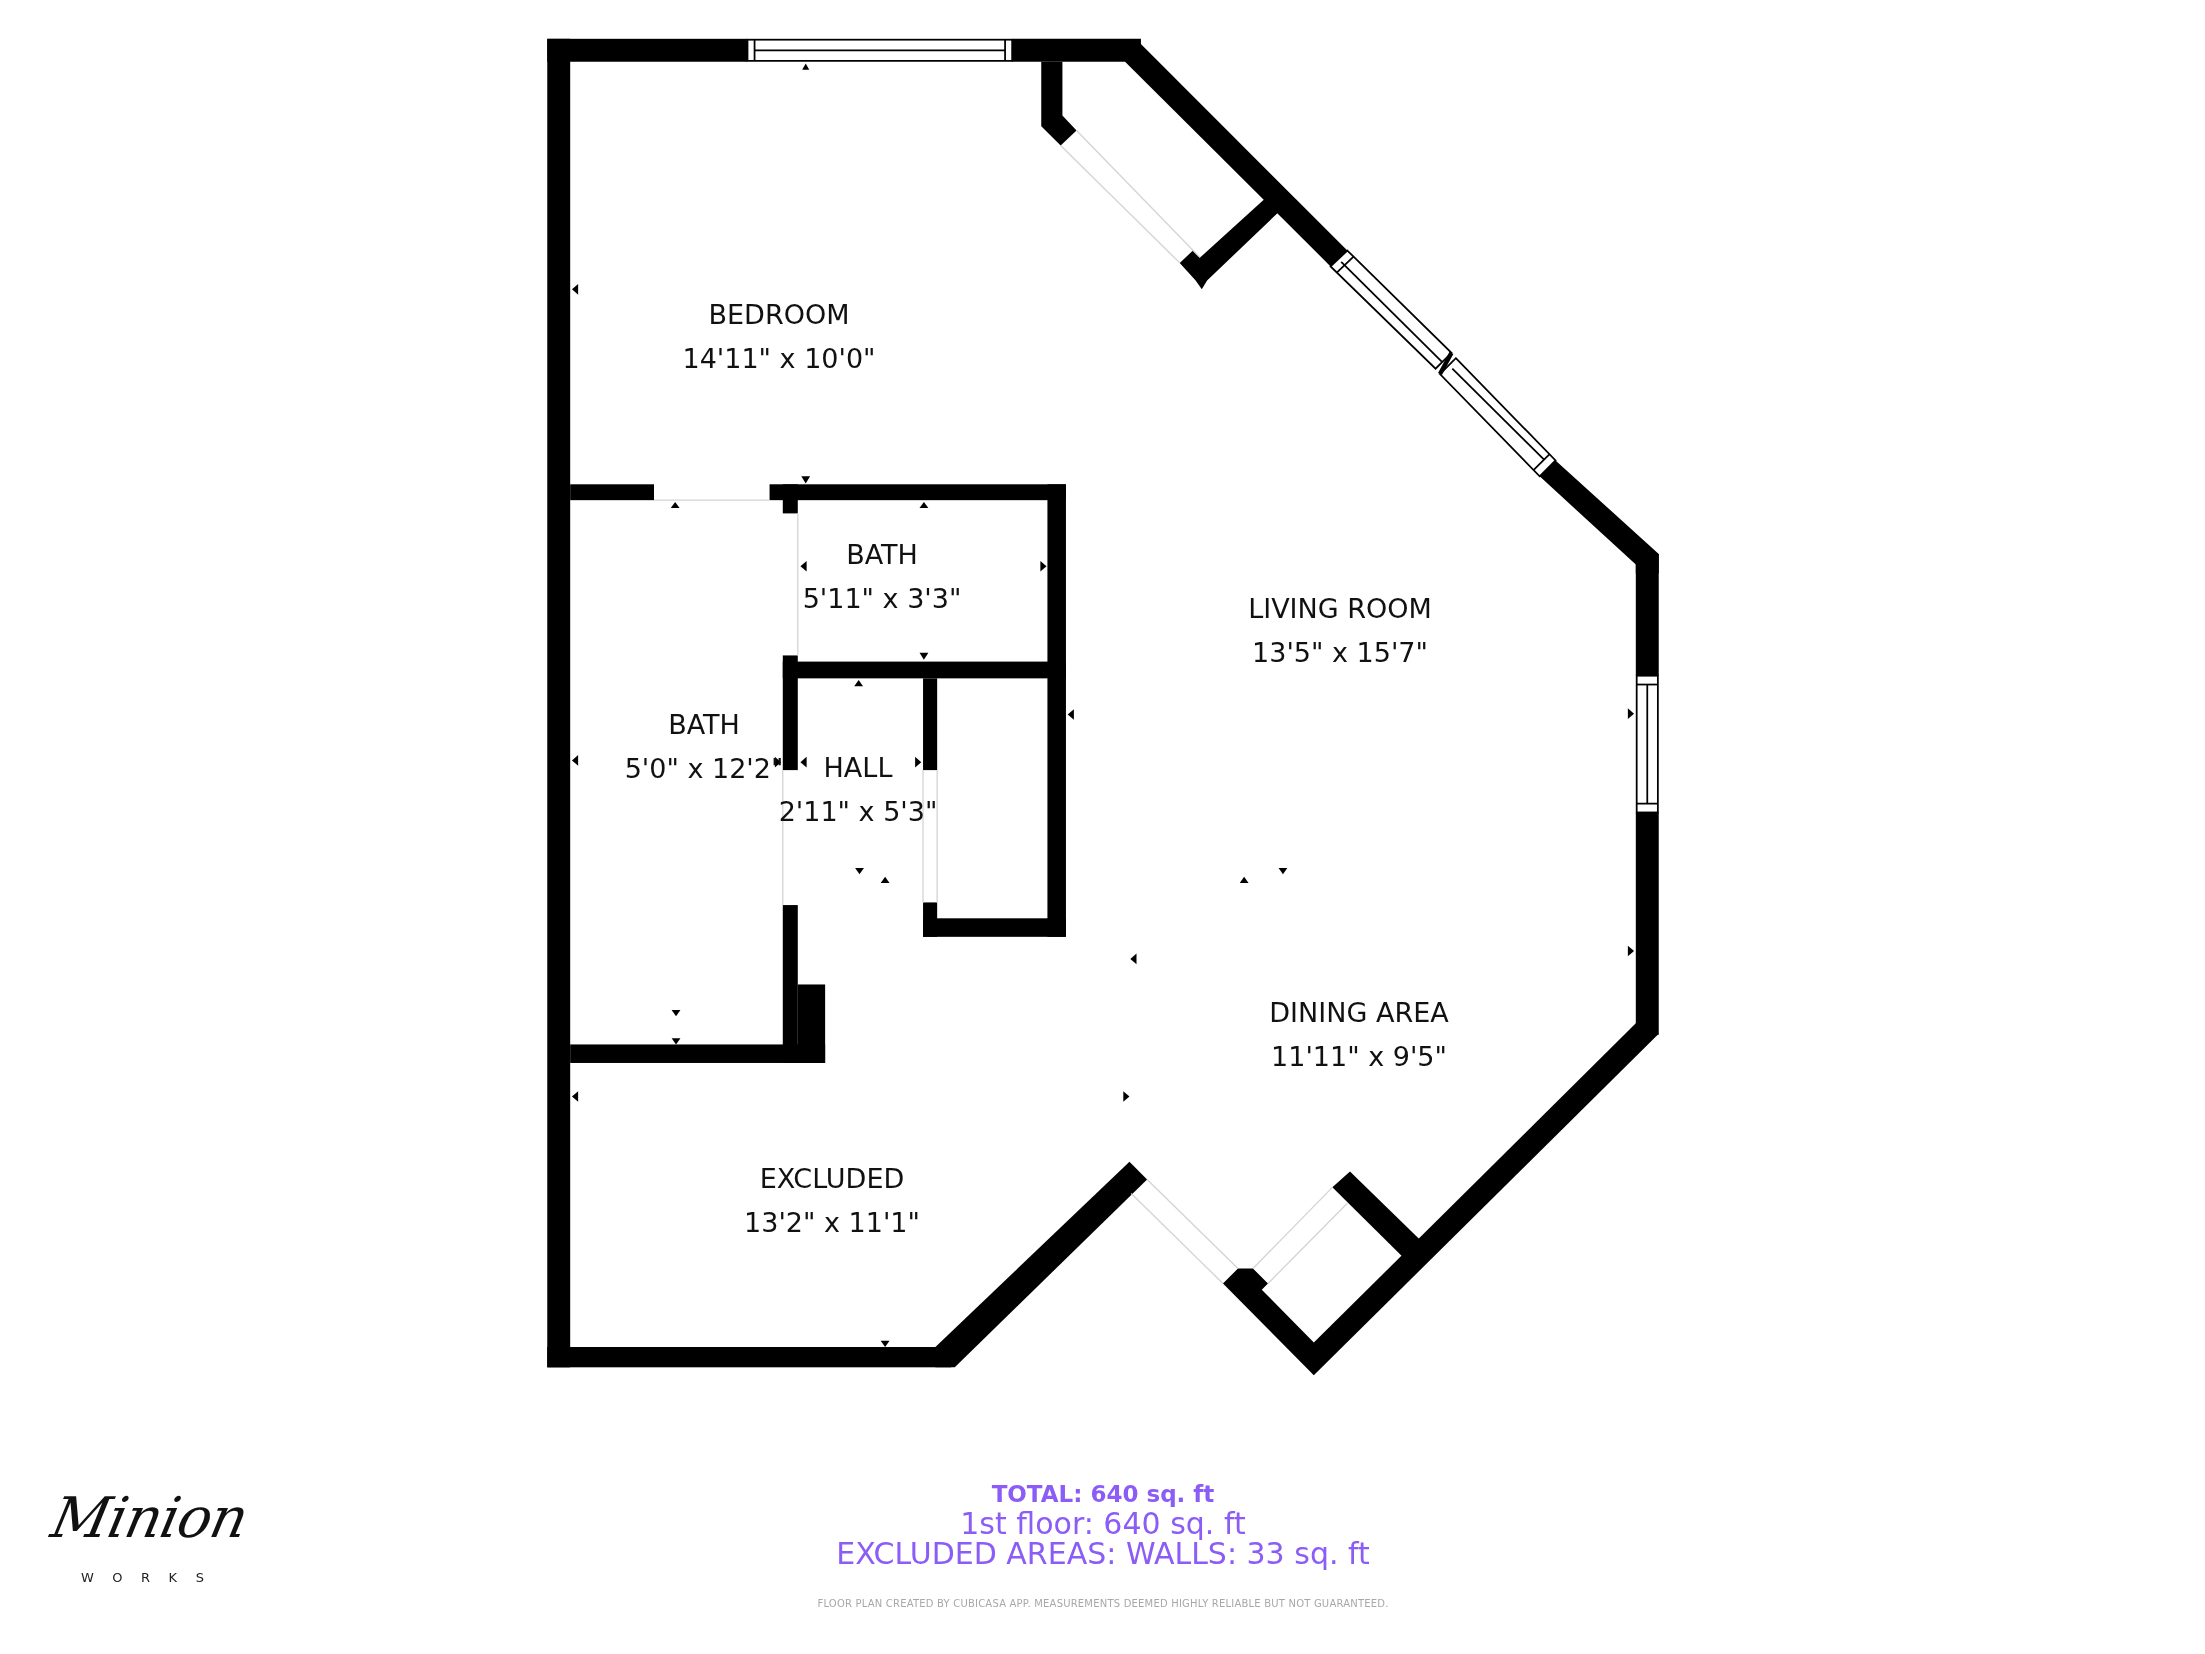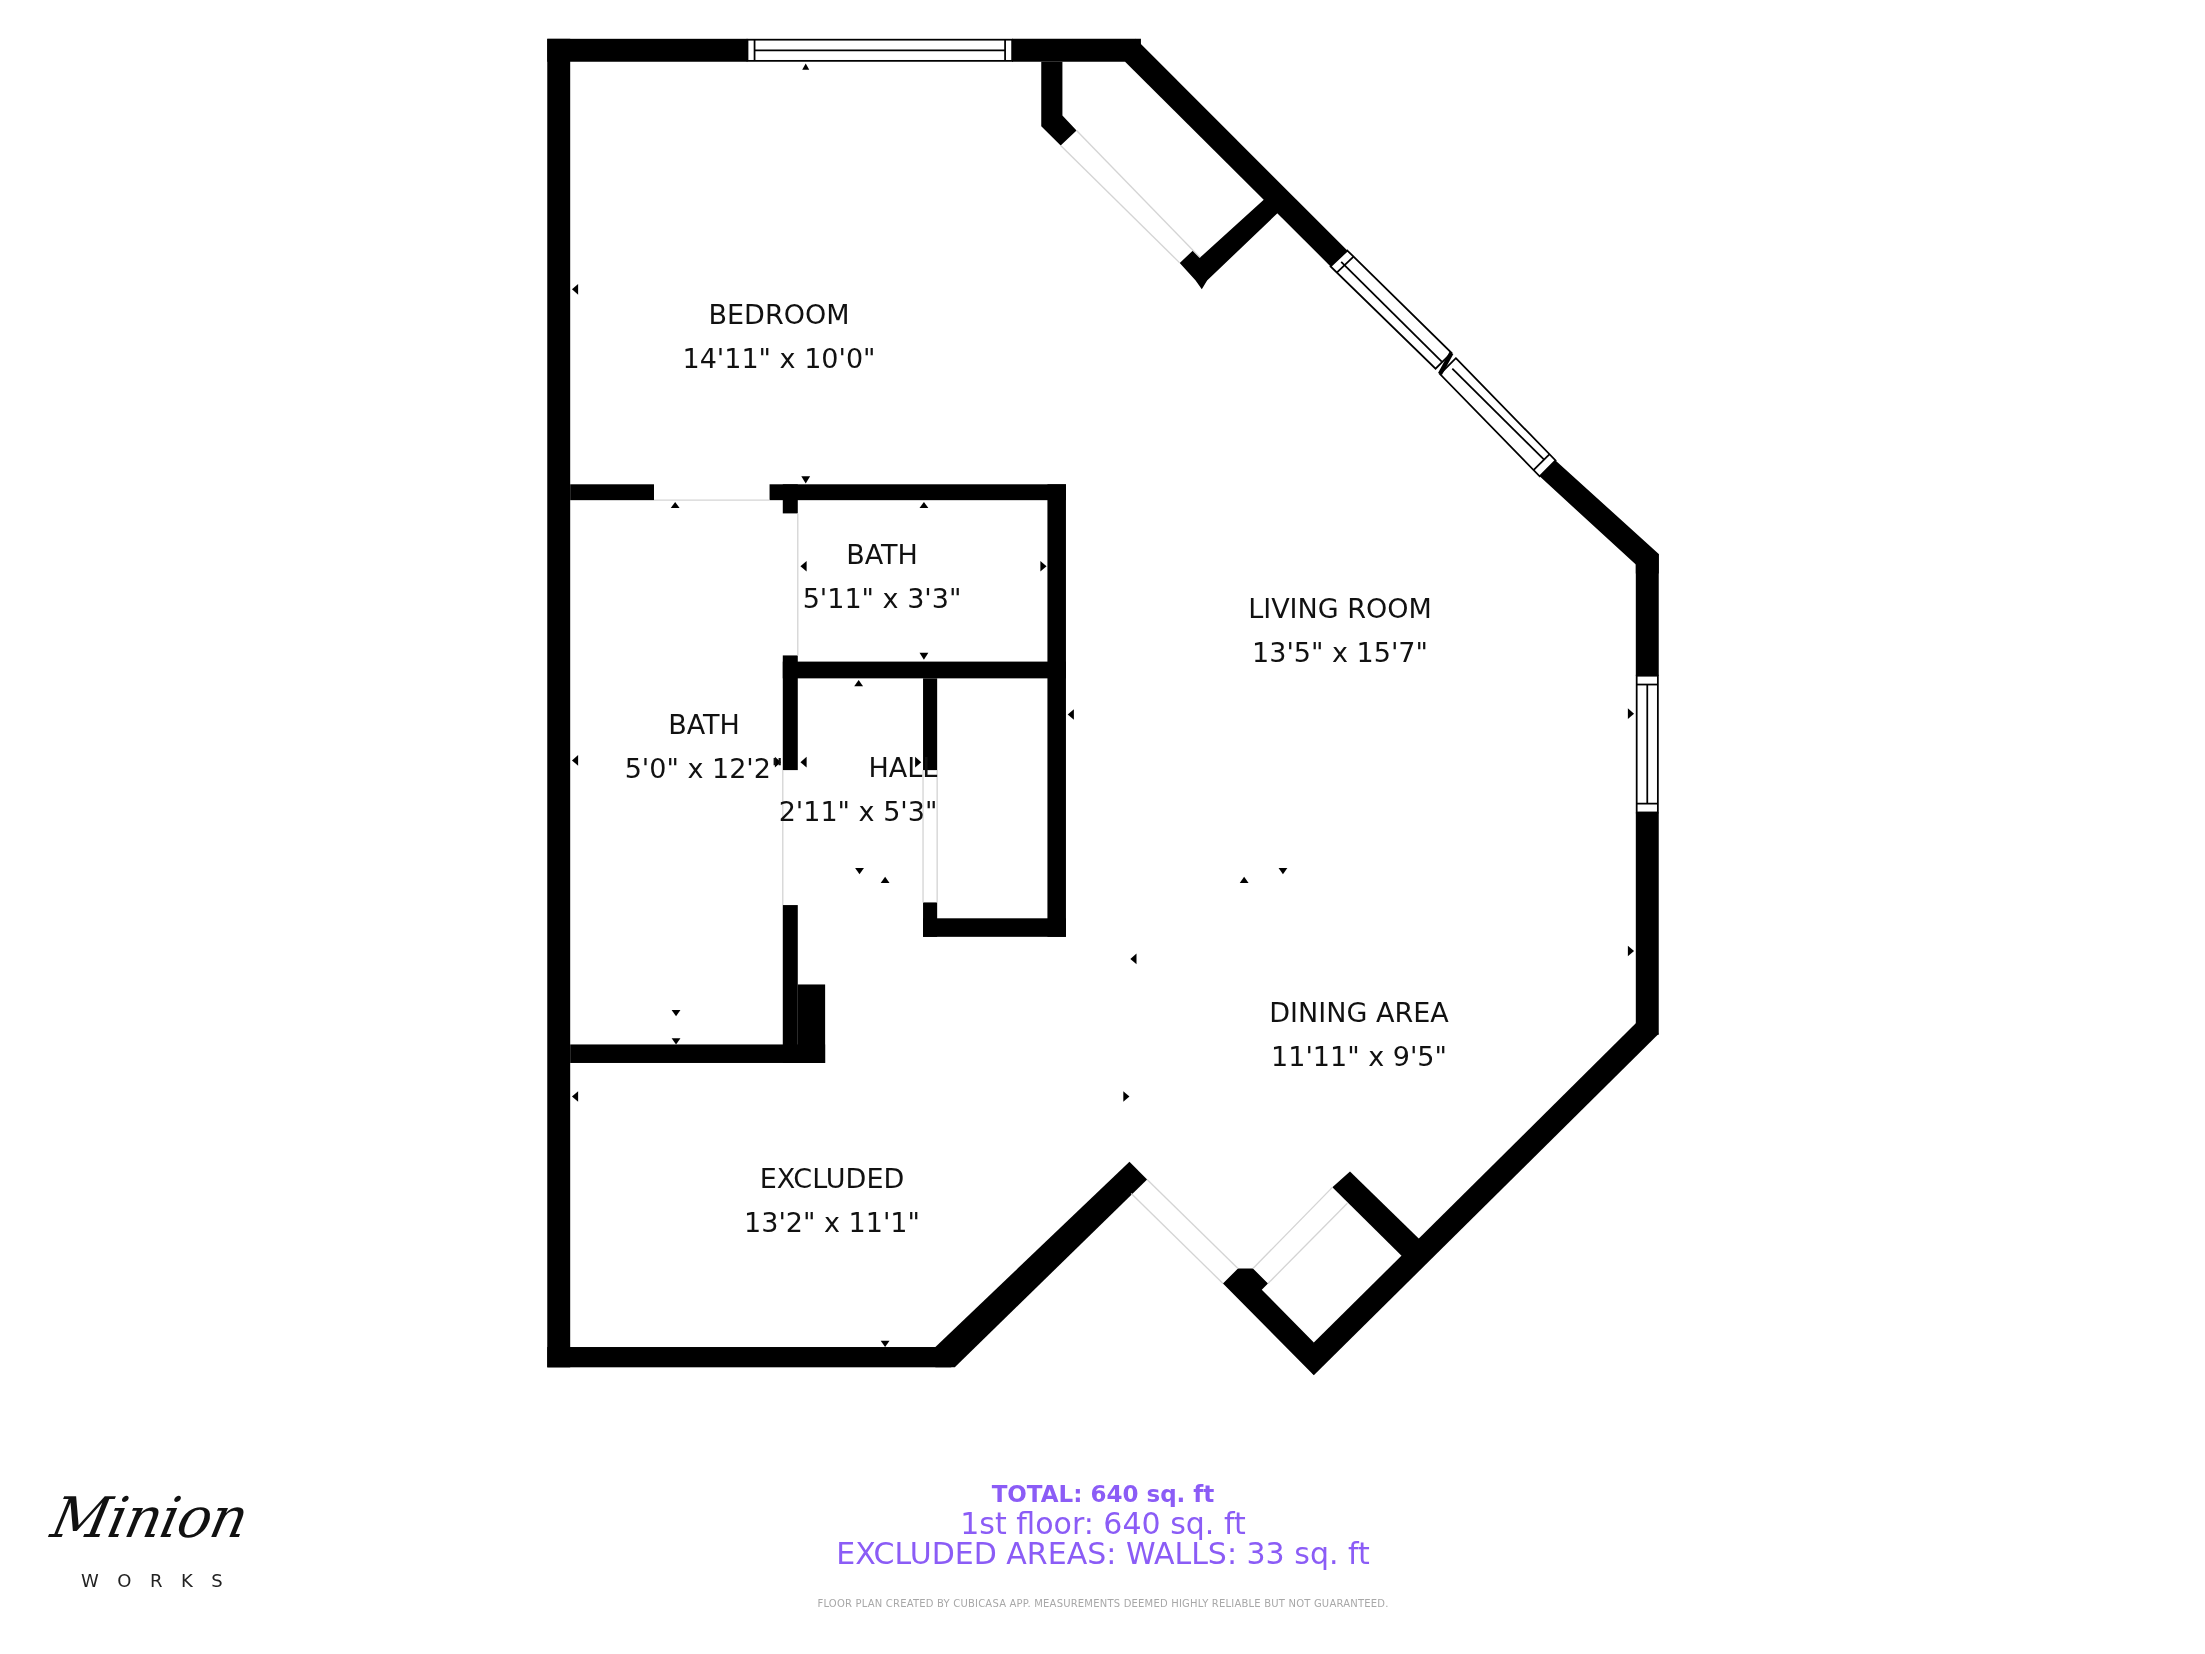--- a/index.html
+++ b/index.html
@@ -87,21 +87,21 @@
       line-height: 71px;
       color: #111111;
       letter-spacing: -0.9px;
       transform: skewX(-12deg);
     }
     .logo .works {
       position: absolute;
       left: 28px;
       top: 88px;
       font-family: "DejaVu Sans", sans-serif;
-      font-size: 18px;
+      font-size: 13px;
       letter-spacing: 18.5px;
       color: #222222;
     }
   </style>
 </head>
 <body>
 
 <svg class="plan" viewBox="0 0 2500 1875" xmlns="http://www.w3.org/2000/svg">
 
   <g fill="#000000">
@@ -243,21 +243,21 @@
 <div class="room-label" style="left:882px; top:533px;">
   <span class="name">BATH</span>
   <span class="dims">5'11" x 3'3"</span>
 </div>
 
 <div class="room-label" style="left:704px; top:703px;">
   <span class="name">BATH</span>
   <span class="dims">5'0" x 12'2"</span>
 </div>
 
-<div class="room-label" style="left:858px; top:746px;text-align:right;">
+<div class="room-label" style="left:858px; top:746px;">
   <span class="name">HALL</span>
   <span class="dims">2'11" x 5'3"</span>
 </div>
 
 <div class="room-label" style="left:1359px; top:991px;">
   <span class="name">DINING AREA</span>
   <span class="dims">11'11" x 9'5"</span>
 </div>
 
 <div class="room-label" style="left:832px; top:1157px;">

